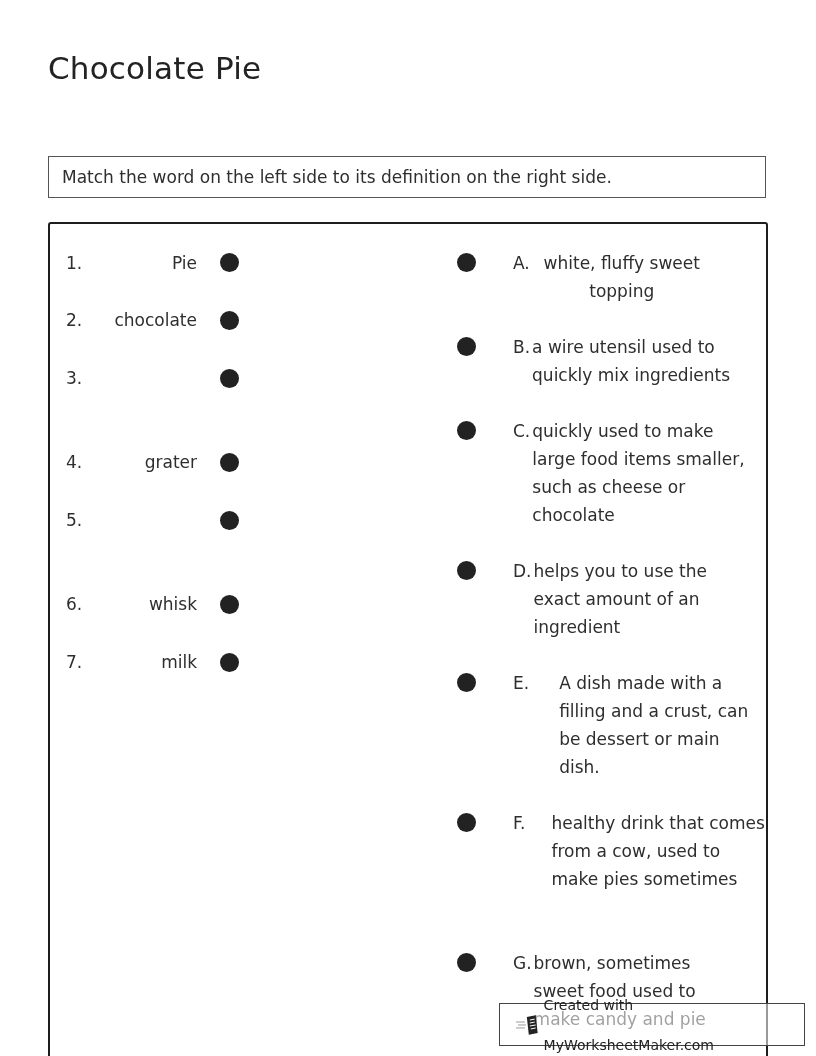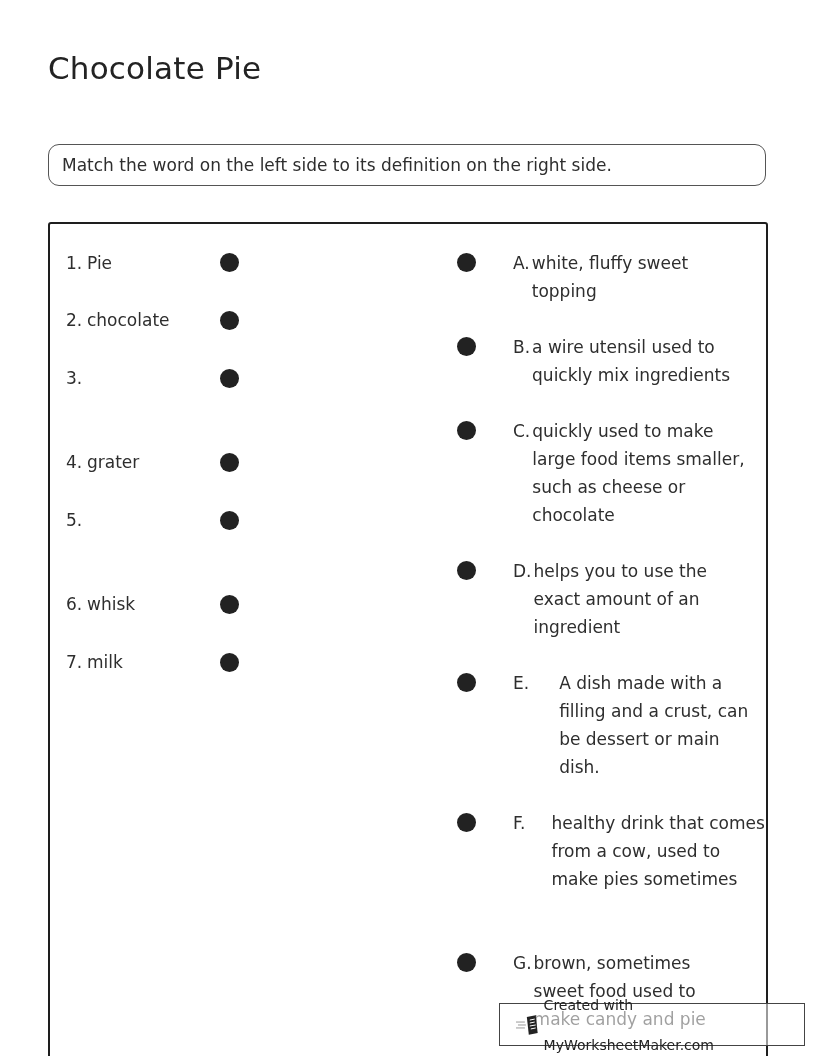--- a/index.html
+++ b/index.html
@@ -22,25 +22,25 @@
       font-size: 31px;
       font-weight: normal;
       letter-spacing: 0.2px;
       margin: 0;
       color: #232323;
       line-height: 40px;
     }
     .instructions {
       position: absolute;
       left: 48px;
-      top: 144px;
+      top: 156px;
       width: 718px;
       height: 42px;
       border: 1.5px solid #555;
-      border-radius: 11px;
+      border-radius: 0;
       box-sizing: border-box;
       font-size: 17px;
       line-height: 40px;
       padding-left: 13px;
       color: #2e2e2e;
     }
     .match-box {
       position: absolute;
       left: 48px;
       top: 222px;
@@ -57,20 +57,21 @@
       line-height: 28px;
       color: #2e2e2e;
       display: flex;
     }
     .term .num {
       width: 21px;
       flex: 0 0 auto;
     }
     .term .txt {
       width: 110px;
+      text-align: right;
     }
     .dot {
       position: absolute;
       width: 19px;
       height: 19px;
       border-radius: 50%;
       background: #222;
     }
     .def {
       position: absolute;
@@ -154,21 +155,21 @@
 
 <div class="term" style="top:648px;">
   <span class="num">7.</span>
   <span class="txt">milk</span>
 </div>
 <div class="dot" style="left:220px; top:653px;"></div>
 
 <div class="dot" style="left:457px; top:253px;"></div>
 <div class="def" style="top:249px;">
   <span class="letter">A.</span>
-  <span class="txt" style="width:180px;">white, fluffy sweet topping</span>
+  <span class="txt" style="width:180px;text-align:center;">white, fluffy sweet topping</span>
 </div>
 
 <div class="dot" style="left:457px; top:337px;"></div>
 <div class="def" style="top:333px;">
   <span class="letter">B.</span>
   <span class="txt" style="width:214px;">a wire utensil used to quickly mix ingredients</span>
 </div>
 
 <div class="dot" style="left:457px; top:421px;"></div>
 <div class="def" style="top:417px;">

